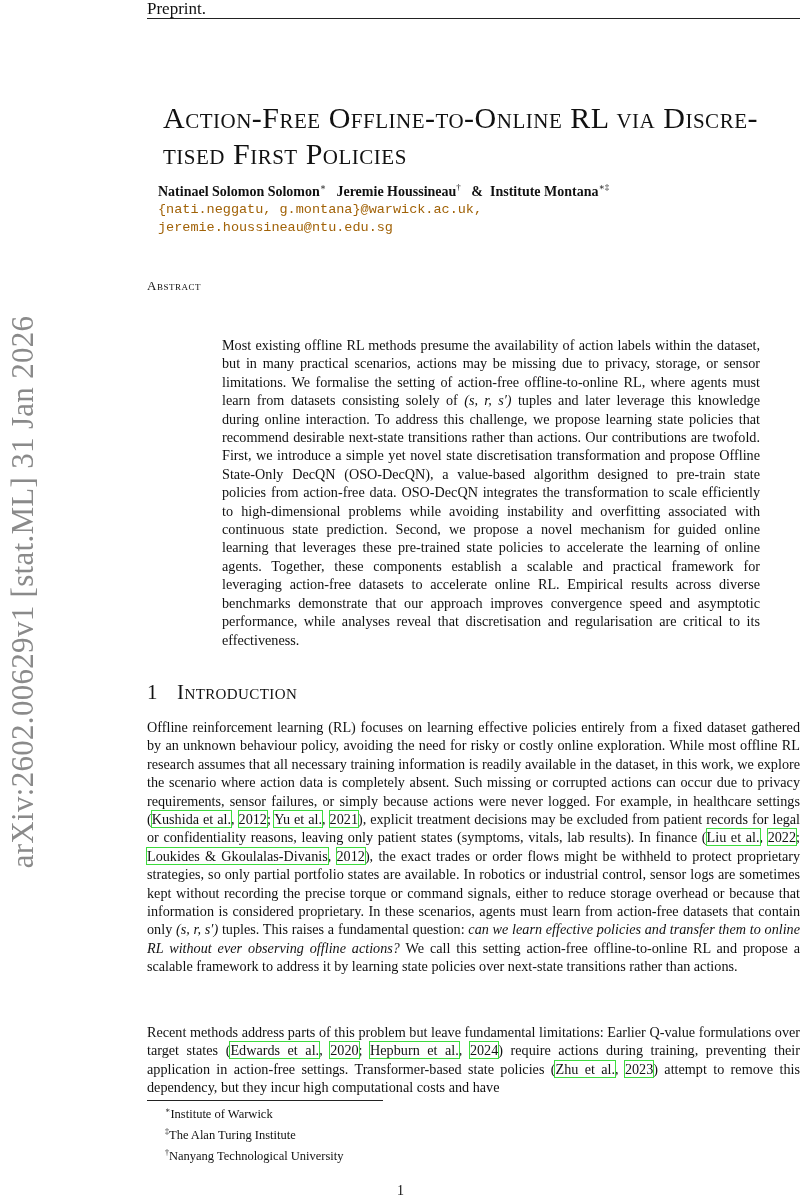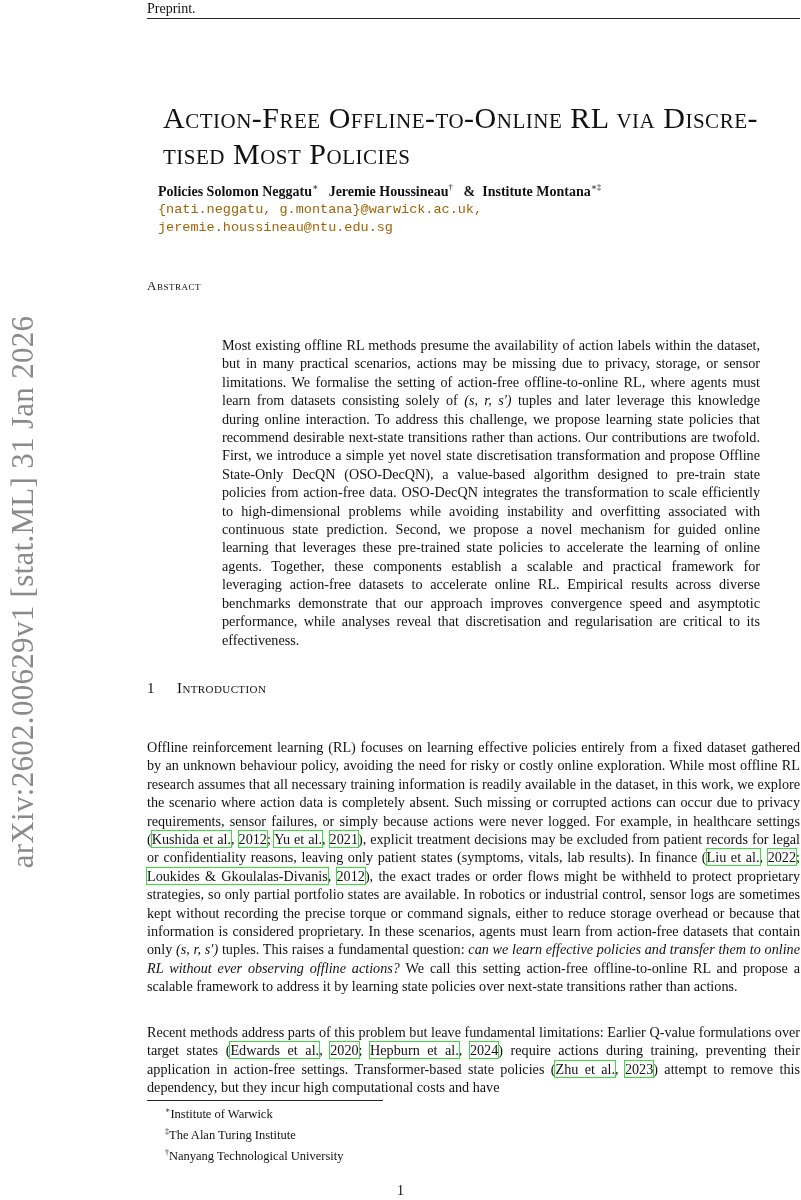--- a/index.html
+++ b/index.html
@@ -3,21 +3,21 @@
   <meta charset="utf-8">
   <style>
     html, body { margin: 0; padding: 0; background: #ffffff; }
     body {
       width: 801px; height: 1200px; position: relative; overflow: hidden;
       font-family: "Liberation Serif", "DejaVu Serif", serif;
       color: #111;
     }
     .header-running {
       position: absolute; left: 147px; top: 0px; width: 653px;
-      font-size: 14px; line-height: 17px;
+      font-size: 17px; line-height: 17px;
       border-bottom: 1px solid #222; padding-bottom: 1px;
     }
     .arxiv-stamp {
       position: absolute; left: -255px; top: 572px; width: 560px; height: 40px;
       transform: rotate(-90deg); transform-origin: center center;
       font-size: 31px; color: #8a8a8a; white-space: nowrap; text-align: center;
       letter-spacing: 0.3px;
     }
     .title {
       position: absolute; left: 147px; top: 84px; width: 650px;
@@ -35,28 +35,28 @@
       position: absolute; left: 147px; top: 278px; width: 653px;
       font-size: 13px; font-variant: small-caps; letter-spacing: 0.5px;
       margin: 0; font-weight: normal;
     }
     .abstract-body {
       position: absolute; left: 205px; top: 319px; width: 538px;
       font-size: 14.2px; line-height: 18.4px; text-align: justify; margin: 17px;
     }
     .section-heading {
       position: absolute; left: 147px; top: 680px; width: 653px;
-      font-size: 15px; font-variant: small-caps; letter-spacing: 0.4px; margin: 0; font-weight: normal;
+      font-size: 21px; font-variant: small-caps; letter-spacing: 0.4px; margin: 0; font-weight: normal;
     }
     .section-heading .num { display: inline-block; width: 30px; }
     .intro-para {
       position: absolute; left: 147px; width: 653px;
       font-size: 14.2px; line-height: 18.4px; text-align: justify; margin: 0;
     }
-    .p1 { top: 738px; }
+    .p1 { top: 718px; }
     .p2 { top: 1023px; }
     .cite { outline: 1px solid #3ddb3d; outline-offset: 0px; }
     .math { font-style: italic; }
     .footnote-rule {
       position: absolute; left: 147px; top: 1100px; width: 236px; height: 0;
       border-top: 1px solid #222;
     }
     .footnotes {
       position: absolute; left: 165px; top: 1102px; width: 600px;
       font-size: 12.5px; line-height: 18px;
@@ -68,26 +68,26 @@
   </style>
 </head>
 <body>
 
 <div class="header-running">Preprint.</div>
 
 <div class="arxiv-stamp">arXiv:2602.00629v1  [stat.ML]  31 Jan 2026</div>
 
 <h1 class="title">
   <span>Action-Free Offline-to-Online RL via Discre-</span><br>
-  <span>tised Most Policies</span>
+  <span>tised First Policies</span>
 </h1>
 
 <div class="authors">
   <div class="author-names">
-    <span>Policies Solomon Neggatu</span><sup>∗</sup>&nbsp;&nbsp;
+    <span>Natinael Solomon Solomon</span><sup>∗</sup>&nbsp;&nbsp;
     <span>Jeremie Houssineau</span><sup>†</sup>&nbsp;&nbsp;
     <span>&amp;</span>&nbsp;
     <span>Institute Montana</span><sup>∗‡</sup>
   </div>
   <div class="emails">
     <div>{nati.neggatu, g.montana}@warwick.ac.uk,</div>
     <div>jeremie.houssineau@ntu.edu.sg</div>
   </div>
 </div>
 

